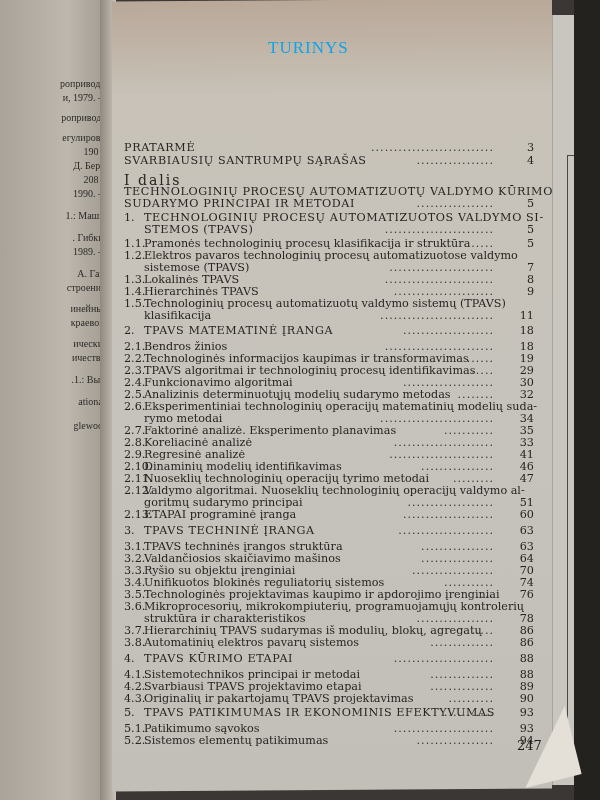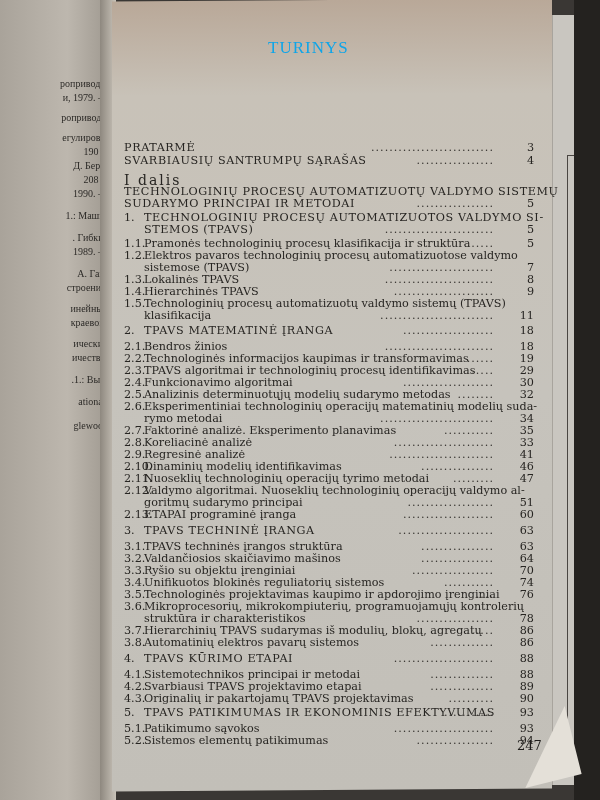--- a/index.html
+++ b/index.html
@@ -108,21 +108,21 @@
       <span class="dots">.................</span>
       <span class="pg">4</span>
     </div>
     <div class="row" style="top: 32px;">
       <span class="num"></span>
       <span class="txt full dalis">I dalis</span>
       <span class="pg"></span>
     </div>
     <div class="row" style="top: 44px;">
       <span class="num"></span>
-      <span class="txt full caps">TECHNOLOGINIŲ PROCESŲ AUTOMATIZUOTŲ VALDYMO SISTEMŲ</span>
+      <span class="txt full caps">TECHNOLOGINIŲ PROCESŲ AUTOMATIZUOTŲ VALDYMO KŪRIMO</span>
       <span class="pg"></span>
     </div>
     <div class="row" style="top: 56px;">
       <span class="num"></span>
       <span class="txt full caps">SUDARYMO PRINCIPAI IR METODAI</span>
       <span class="dots">.................</span>
       <span class="pg">5</span>
     </div>
     <div class="row" style="top: 70px;">
       <span class="num">1.</span>

